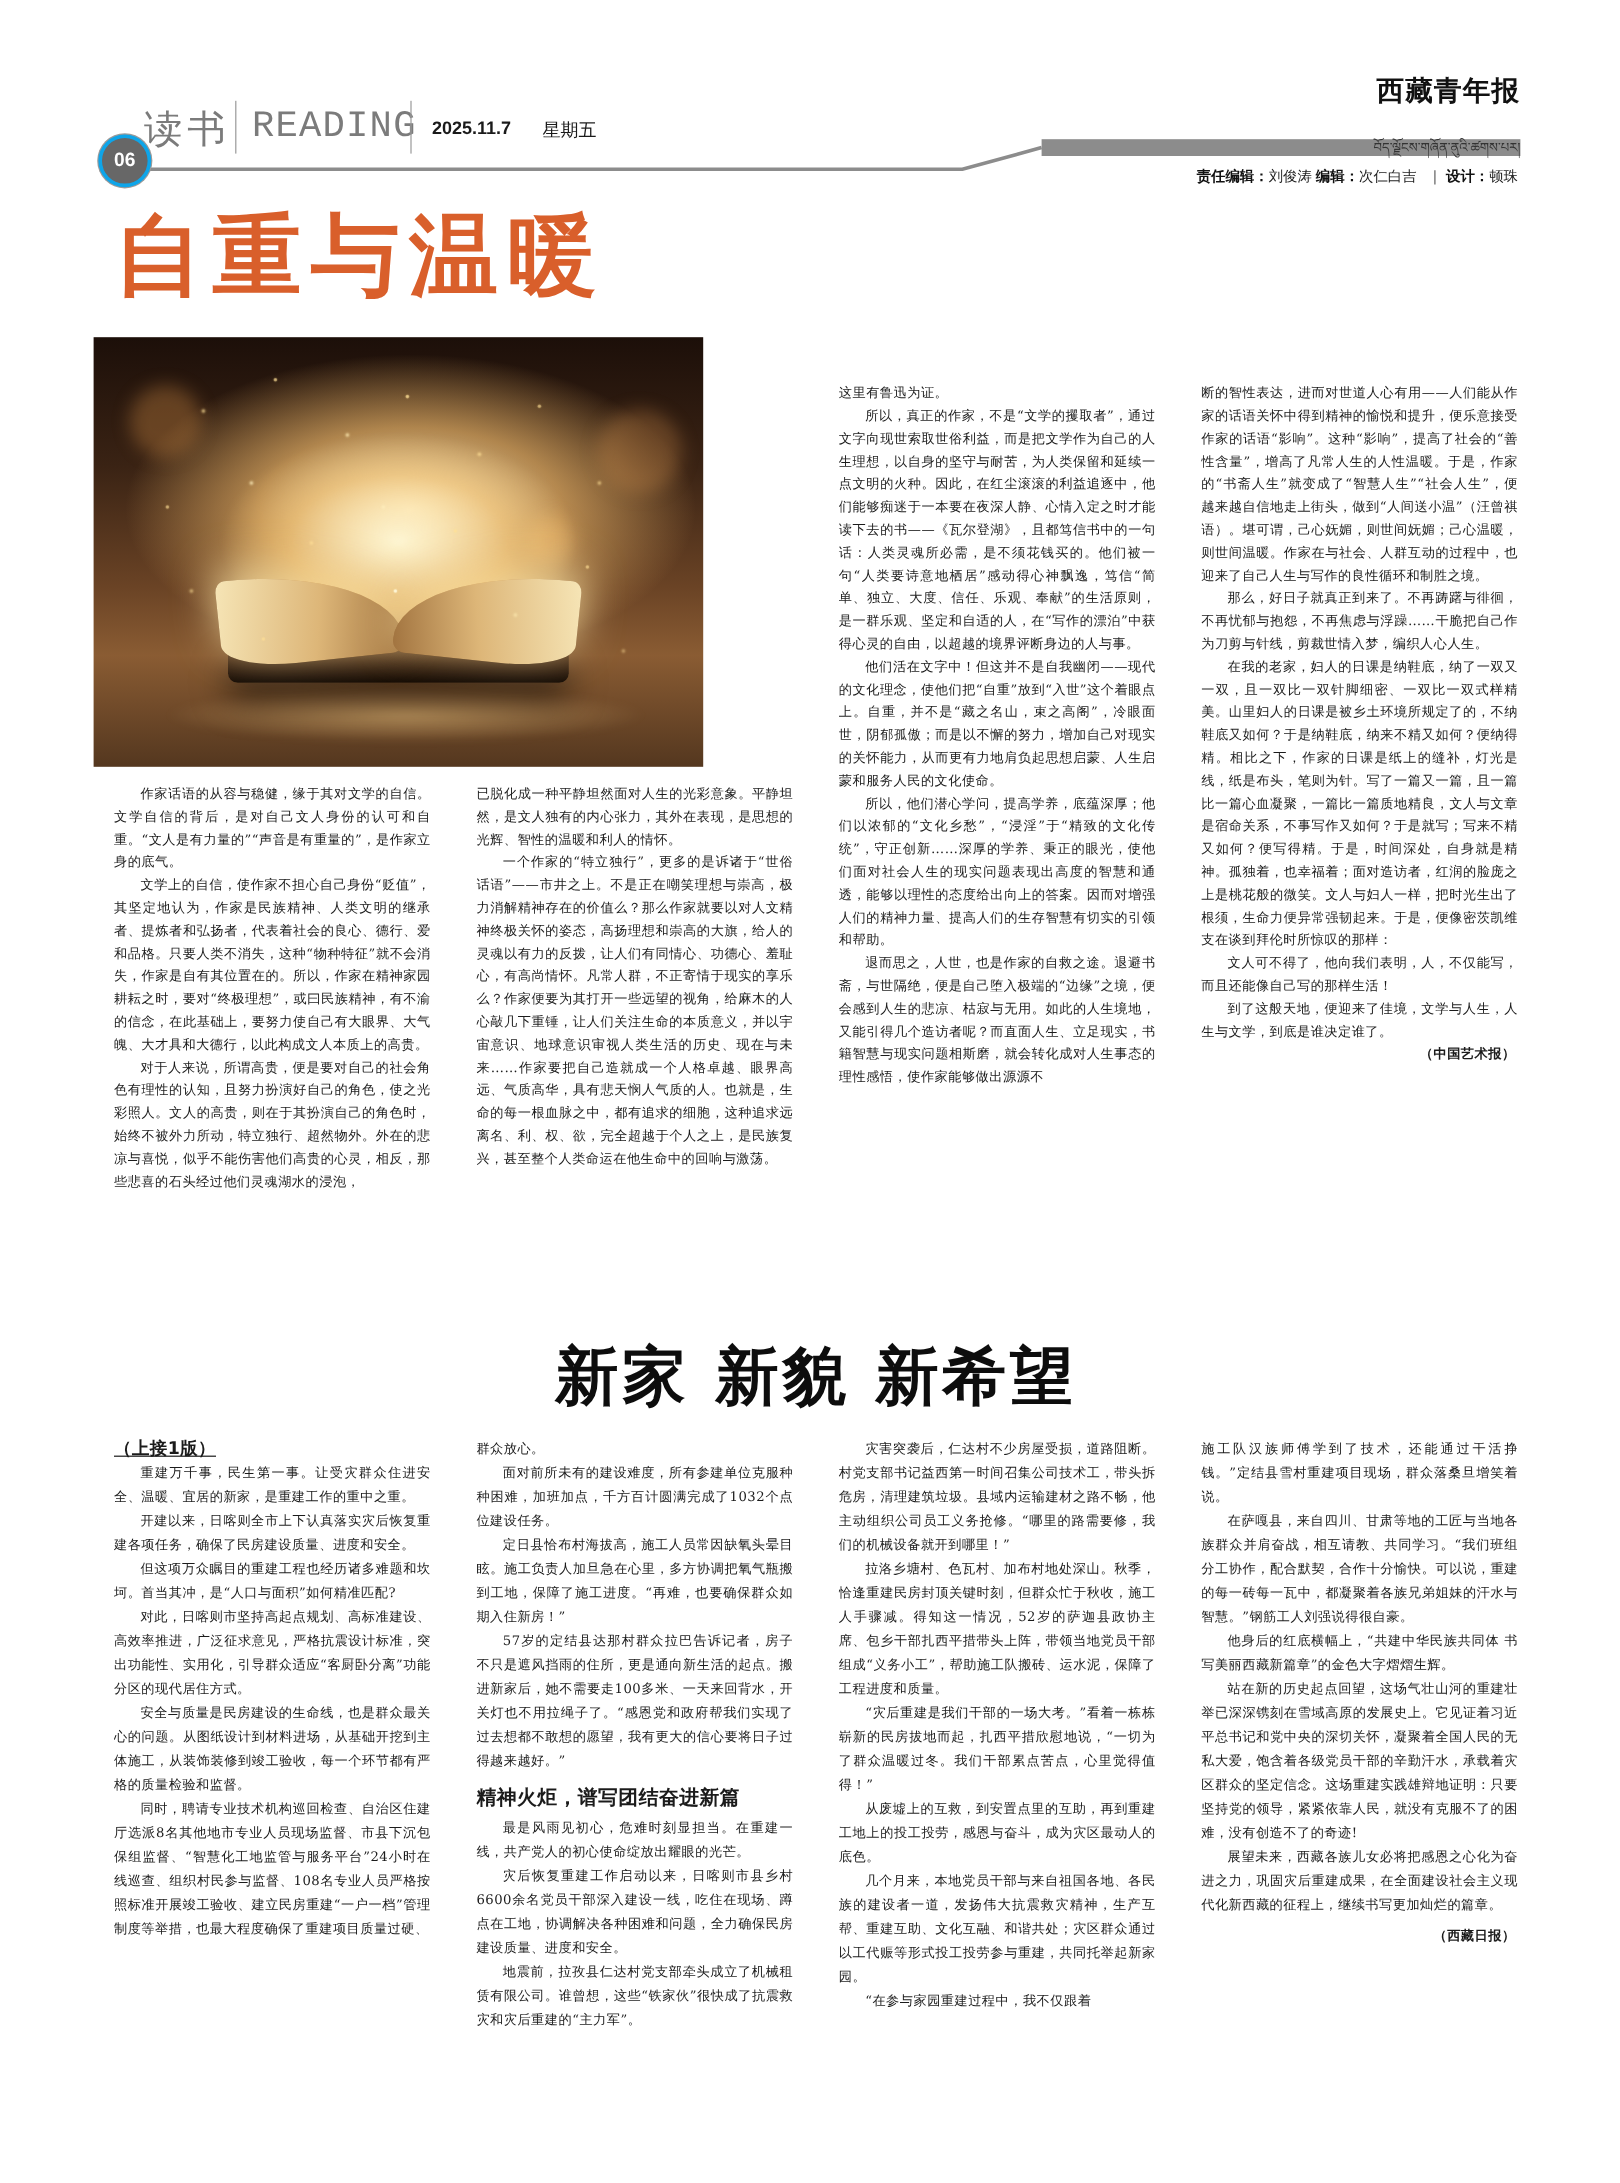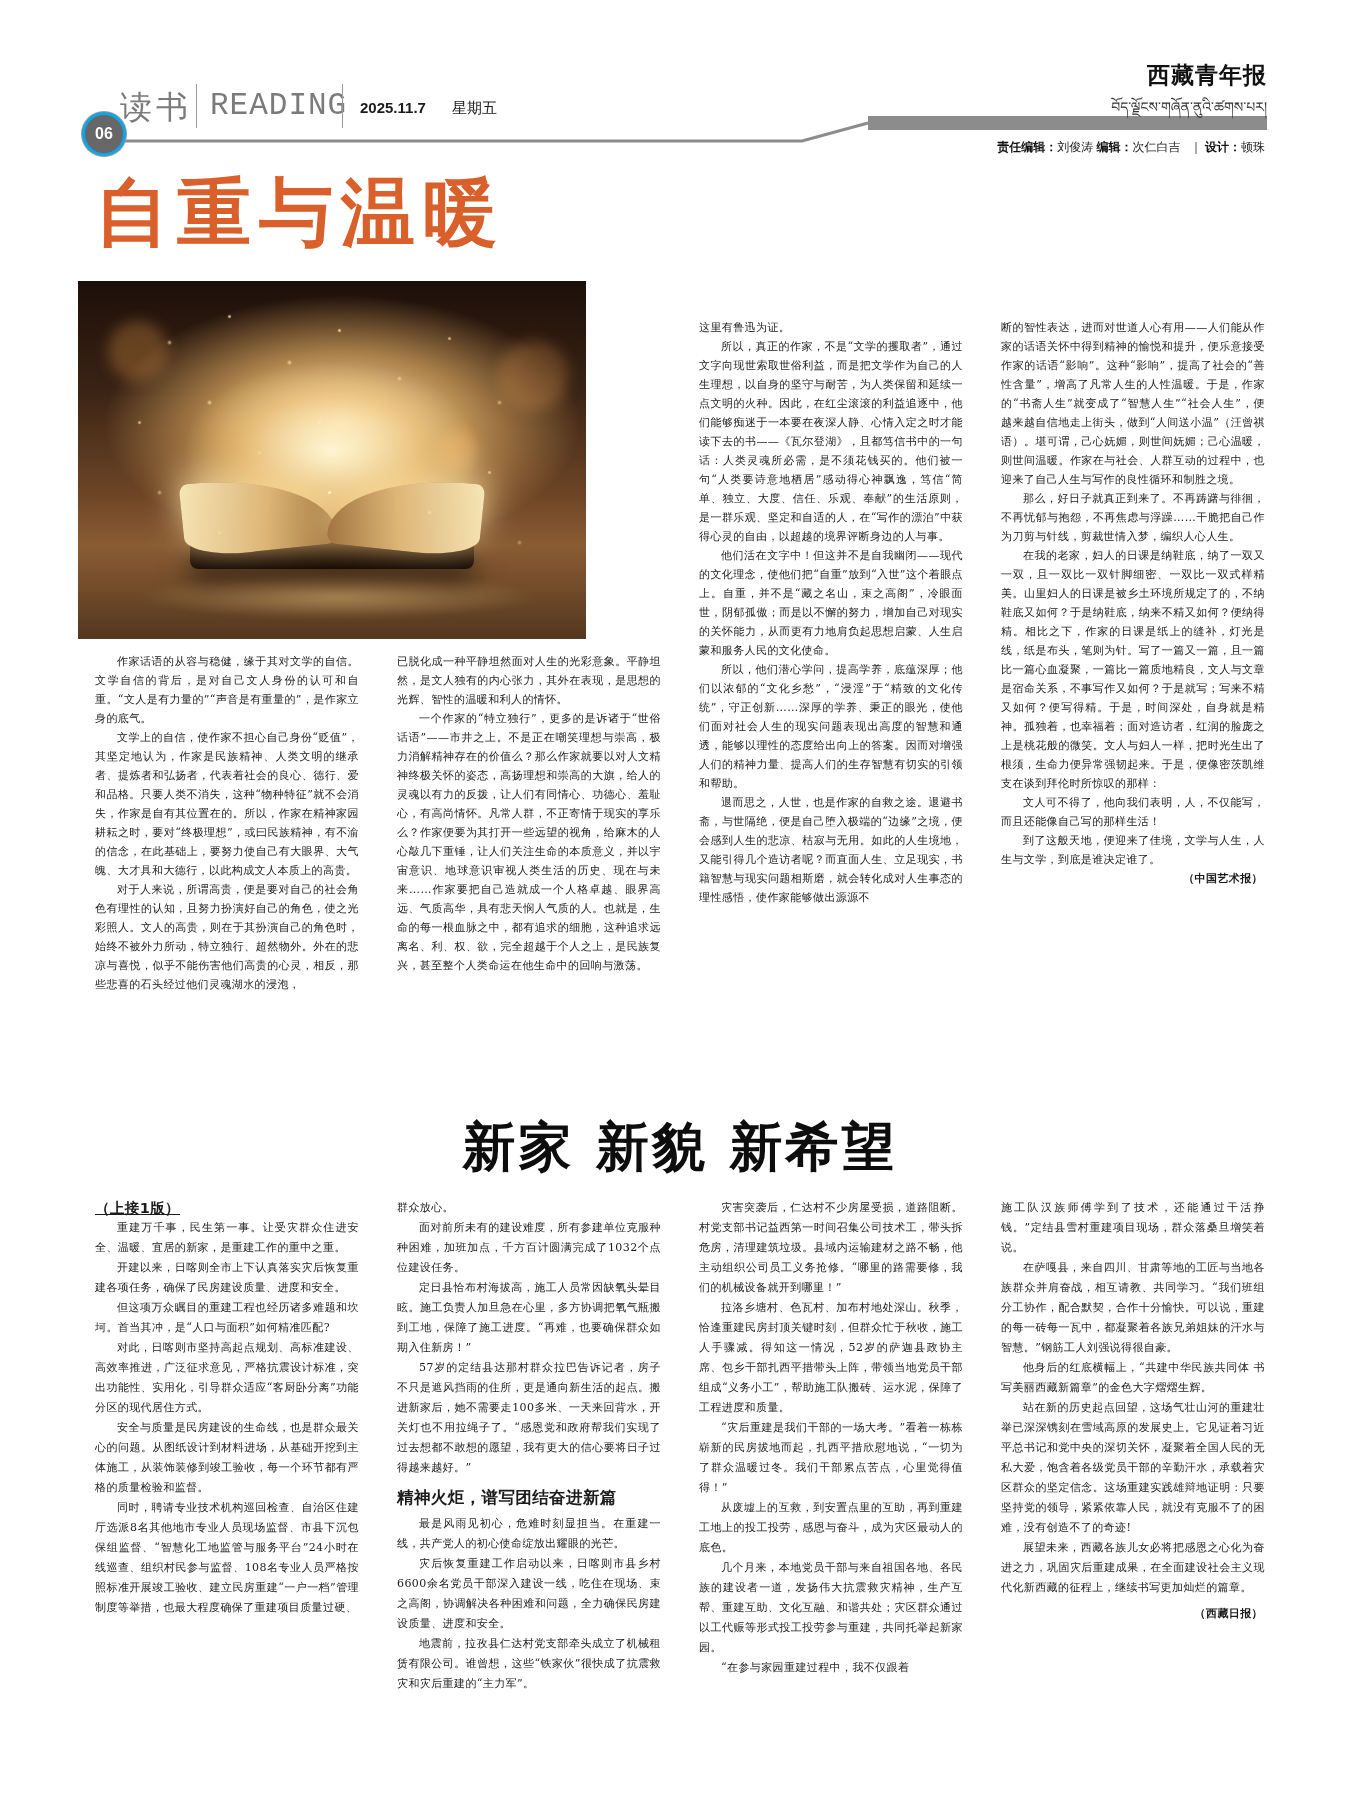--- a/index.html
+++ b/index.html
@@ -15,21 +15,21 @@
             font-family:"Liberation Sans","DejaVu Sans",sans-serif;}
   .hdr-week{position:absolute;left:452px;top:99px;font-size:15px;color:#1a1a1a;
             font-family:"Liberation Sans","DejaVu Sans",sans-serif;}
   .pagenum{position:absolute;left:82px;top:112px;width:38px;height:38px;border-radius:50%;
            background:#676767;color:#fff;font-size:16px;font-weight:bold;line-height:38px;text-align:center;
            font-family:"Liberation Sans",sans-serif;border:3px solid #0ea5e9;box-shadow:0 0 0 1px #9a9a9a;}
   .hdr-svg{position:absolute;left:0;top:0;}
   .masthead{position:absolute;right:83px;top:60px;text-align:right;}
   .masthead .mh-cn{font-size:23px;font-weight:900;color:#111;letter-spacing:1px;
                    font-family:"DejaVu Serif","Liberation Serif",serif;}
-  .masthead .mh-tb{font-size:14px;color:#333;margin-top:0;text-align:right;}
+  .masthead .mh-tb{font-size:11px;color:#333;margin-top:20px;text-align:right;}
   .editors{position:absolute;right:85px;top:139px;font-size:12px;color:#222;
            font-family:"Liberation Sans","DejaVu Sans",sans-serif;}
   .editors b{color:#111;}
   .editors span{margin-left:6px;}
   
   .a1-title{position:absolute;left:95px;top:164px;width:1170px;text-align:left;
             font-size:74px;font-weight:900;letter-spacing:8px;
             font-family:"DejaVu Sans","Liberation Sans",sans-serif;}
   .a2-title{position:absolute;left:95px;top:1112px;width:1170px;text-align:center;
             font-size:53px;font-weight:900;letter-spacing:3px;color:#0d0d0d;
@@ -158,21 +158,21 @@
       <p class="para indent">安全与质量是民房建设的生命线，也是群众最关心的问题。从图纸设计到材料进场，从基础开挖到主体施工，从装饰装修到竣工验收，每一个环节都有严格的质量检验和监督。</p>
       <p class="para indent">同时，聘请专业技术机构巡回检查、自治区住建厅选派8名其他地市专业人员现场监督、市县下沉包保组监督、“智慧化工地监管与服务平台”24小时在线巡查、组织村民参与监督、108名专业人员严格按照标准开展竣工验收、建立民房重建“一户一档”管理制度等举措，也最大程度确保了重建项目质量过硬、</p>
     </div>
   <div class="col a2" style="left:397px;top:1198px;height:600px">
       <p class="para flush">群众放心。</p>
       <p class="para indent">面对前所未有的建设难度，所有参建单位克服种种困难，加班加点，千方百计圆满完成了1032个点位建设任务。</p>
       <p class="para indent">定日县恰布村海拔高，施工人员常因缺氧头晕目眩。施工负责人加旦急在心里，多方协调把氧气瓶搬到工地，保障了施工进度。“再难，也要确保群众如期入住新房！”</p>
       <p class="para indent">57岁的定结县达那村群众拉巴告诉记者，房子不只是遮风挡雨的住所，更是通向新生活的起点。搬进新家后，她不需要走100多米、一天来回背水，开关灯也不用拉绳子了。“感恩党和政府帮我们实现了过去想都不敢想的愿望，我有更大的信心要将日子过得越来越好。”</p>
       <p class="para subhead">精神火炬，谱写团结奋进新篇</p>
       <p class="para indent">最是风雨见初心，危难时刻显担当。在重建一线，共产党人的初心使命绽放出耀眼的光芒。</p>
-      <p class="para indent">灾后恢复重建工作启动以来，日喀则市县乡村6600余名党员干部深入建设一线，吃住在现场、束之高阁，协调解决各种困难和问题，全力确保民房建设质量、进度和安全。</p>
+      <p class="para indent">灾后恢复重建工作启动以来，日喀则市县乡村6600余名党员干部深入建设一线，吃住在现场、蹲点在工地，协调解决各种困难和问题，全力确保民房建设质量、进度和安全。</p>
       <p class="para indent">地震前，拉孜县仁达村党支部牵头成立了机械租赁有限公司。谁曾想，这些“铁家伙”很快成了抗震救灾和灾后重建的“主力军”。</p>
     </div>
   <div class="col a2" style="left:699px;top:1198px;height:615px">
       <p class="para indent">灾害突袭后，仁达村不少房屋受损，道路阻断。村党支部书记益西第一时间召集公司技术工，带头拆危房，清理建筑垃圾。县域内运输建材之路不畅，他主动组织公司员工义务抢修。“哪里的路需要修，我们的机械设备就开到哪里！”</p>
       <p class="para indent">拉洛乡塘村、色瓦村、加布村地处深山。秋季，恰逢重建民房封顶关键时刻，但群众忙于秋收，施工人手骤减。得知这一情况，52岁的萨迦县政协主席、包乡干部扎西平措带头上阵，带领当地党员干部组成“义务小工”，帮助施工队搬砖、运水泥，保障了工程进度和质量。</p>
       <p class="para indent">“灾后重建是我们干部的一场大考。”看着一栋栋崭新的民房拔地而起，扎西平措欣慰地说，“一切为了群众温暖过冬。我们干部累点苦点，心里觉得值得！”</p>
       <p class="para indent">从废墟上的互救，到安置点里的互助，再到重建工地上的投工投劳，感恩与奋斗，成为灾区最动人的底色。</p>
       <p class="para indent">几个月来，本地党员干部与来自祖国各地、各民族的建设者一道，发扬伟大抗震救灾精神，生产互帮、重建互助、文化互融、和谐共处；灾区群众通过以工代赈等形式投工投劳参与重建，共同托举起新家园。</p>
       <p class="para indent">“在参与家园重建过程中，我不仅跟着</p>
     </div>

